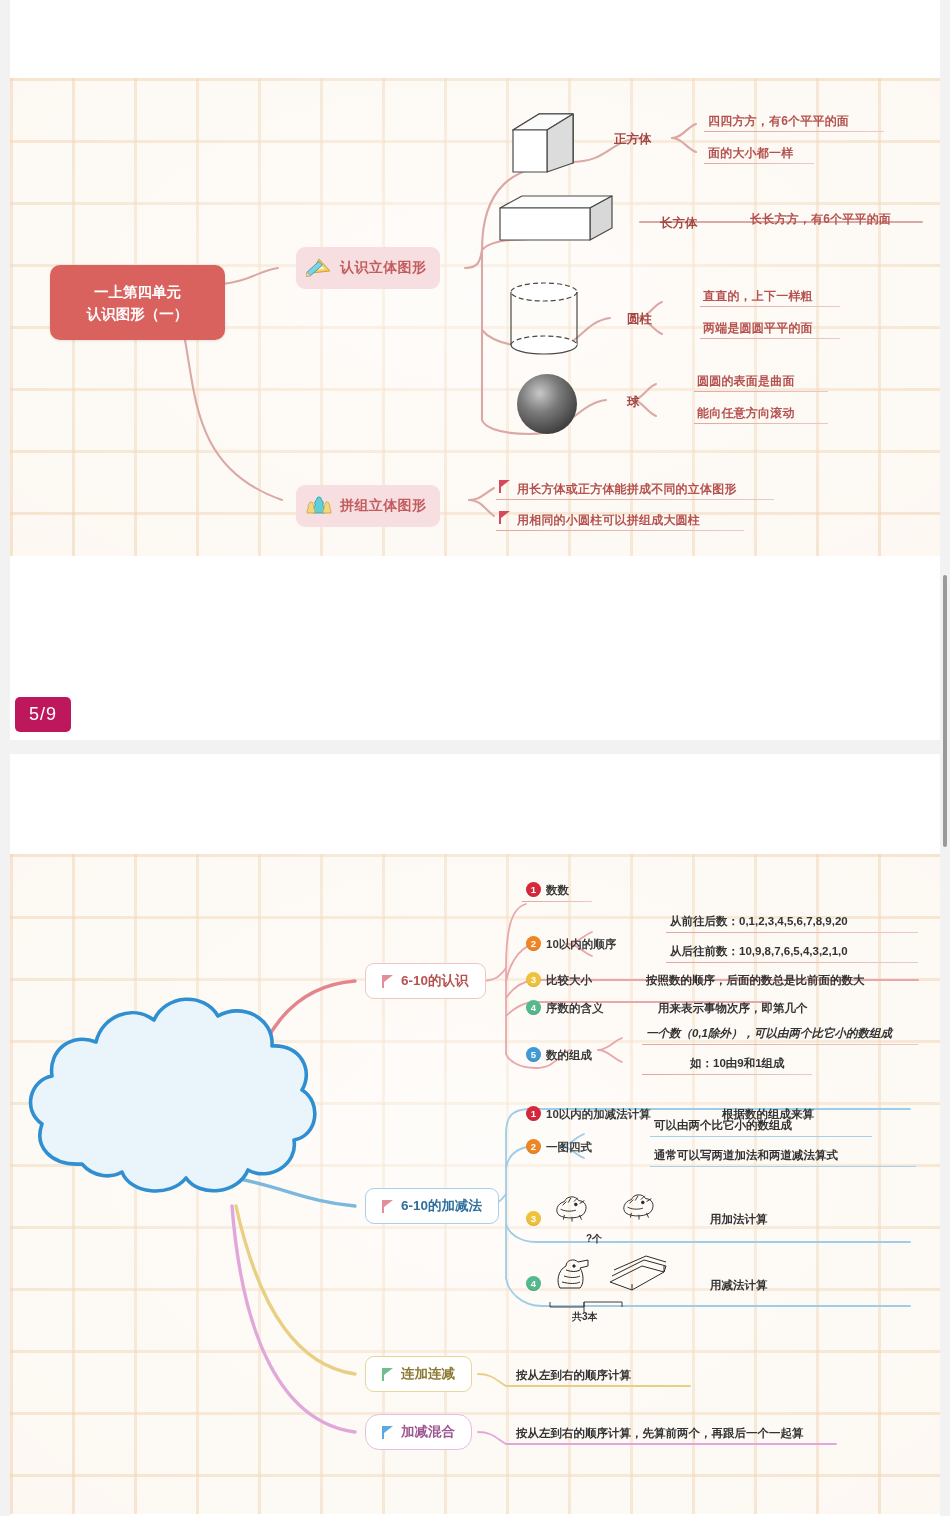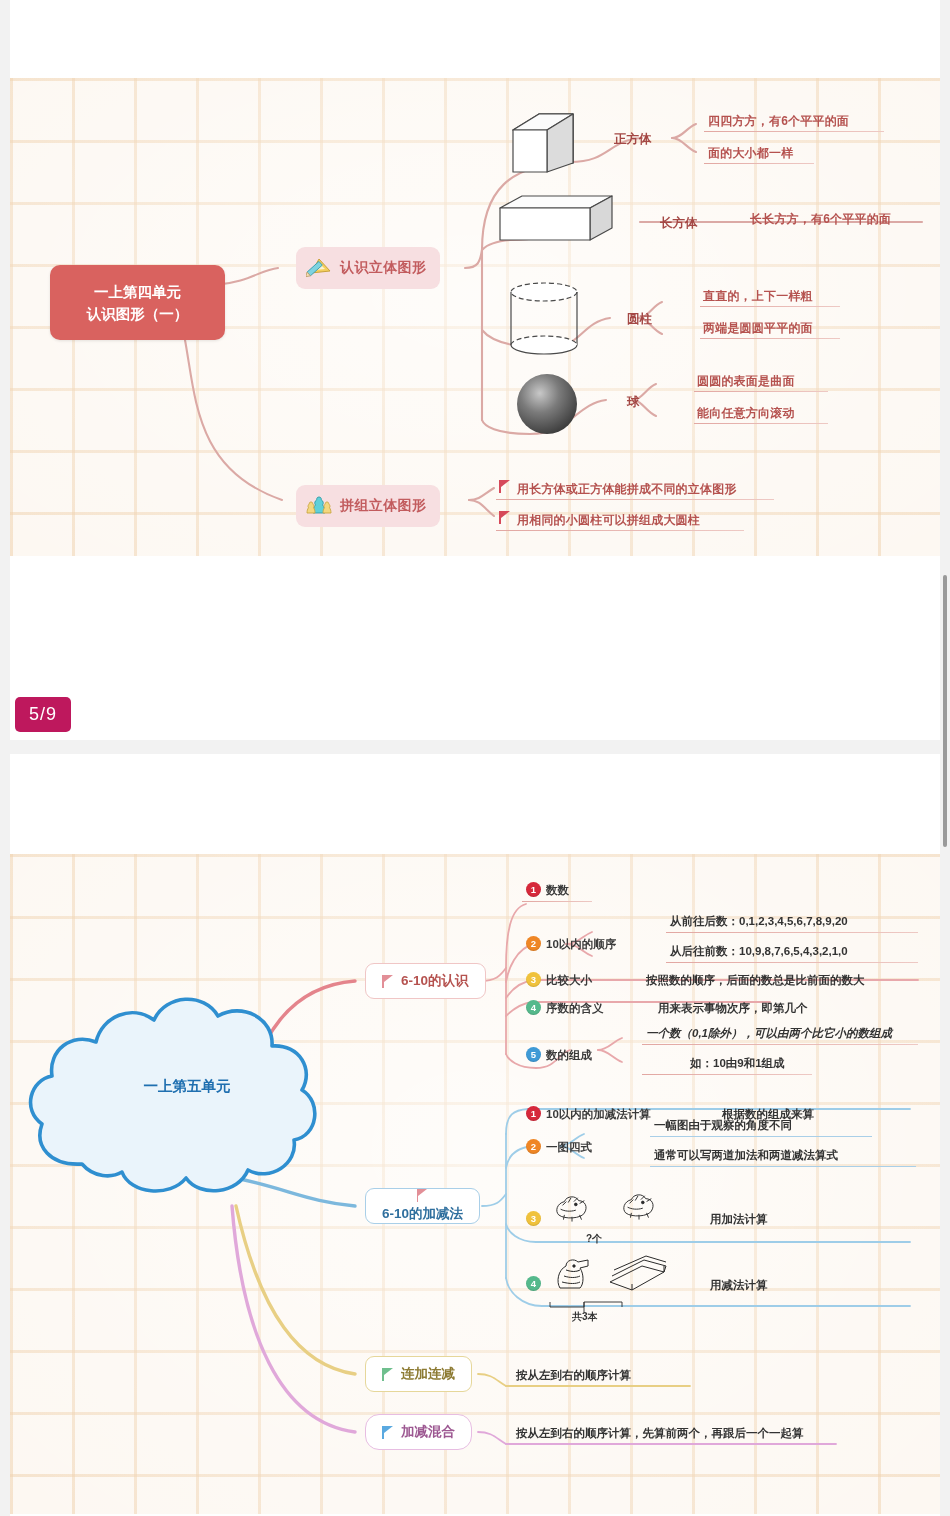--- a/index.html
+++ b/index.html
@@ -312,31 +312,30 @@
                  C290,290 304,316 292,336
                  C312,348 308,382 284,386
                  C288,410 260,428 238,416
                  C228,440 190,444 176,424
                  C160,444 120,440 112,418
                  C102,424 84,424 72,410 Z" fill="#eaf4fb" stroke="#2f8fd0" stroke-width="3.6" stroke-linejoin="round"></path>
       </g>
     </svg>
 
     <div class="m2-cloudtext" style="top:320px;">
-      <div>一上第五单元</div>
     </div>
 
     <div class="m2-node n-red" style="left:355px;top:209px;">
       <span class="flag" style="color:#e28f97;">
           <i style="background:#e28f97;"></i>
           <b></b>
         </span>
       <span>6-10的认识</span>
     </div>
-    <div class="m2-node n-blue" style="left:355px;top:434px;flex-direction:column;">
+    <div class="m2-node n-blue" style="left:355px;top:434px;">
       <span class="flag" style="color:#e28f97;">
           <i style="background:#e28f97;"></i>
           <b></b>
         </span>
       <span>6-10的加减法</span>
     </div>
     <div class="m2-node n-yellow" style="left:355px;top:602px;">
       <span class="flag" style="color:#6fbf8e;">
           <i style="background:#6fbf8e;"></i>
           <b></b>
@@ -376,21 +375,21 @@
     <div class="underline-r" style="left:632px;top:290px;width:276px;"></div>
     <div class="sub-d" style="left:652px;top:302px;margin-left:28px;">如：10由9和1组成</div>
     <div class="underline-r" style="left:632px;top:320px;width:170px;"></div>
 
     <div class="badge" style="left:516px;top:352px;background:#d6283b;">1</div>
     <div class="sub" style="left:536px;top:353px;">10以内的加减法计算</div>
     <div class="sub-d" style="left:712px;top:353px;">根据数的组成来算</div>
 
     <div class="badge" style="left:516px;top:385px;background:#ef8625;">2</div>
     <div class="sub" style="left:536px;top:386px;">一图四式</div>
-    <div class="sub-d" style="left:644px;top:364px;">一幅图由于观察的角度不同</div>
+    <div class="sub-d" style="left:644px;top:364px;">可以由两个比它小的数组成</div>
     <div class="underline-b" style="left:640px;top:382px;width:222px;"></div>
     <div class="sub-d" style="left:644px;top:394px;">通常可以写两道加法和两道减法算式</div>
     <div class="underline-b" style="left:640px;top:412px;width:266px;"></div>
 
     <div class="badge" style="left:516px;top:457px;background:#f0c23c;">3</div>
     <svg class="svglayer" width="930" height="762" style="pointer-events:none;">
 
       <g stroke="#2b2b2b" stroke-width="1" fill="none">
         <g transform="translate(543,440) scale(.95)">
           <path d="M6,22 C2,18 4,10 12,8 C14,2 24,1 27,7 C34,7 37,14 33,20 C30,26 12,27 6,22 Z"></path>

